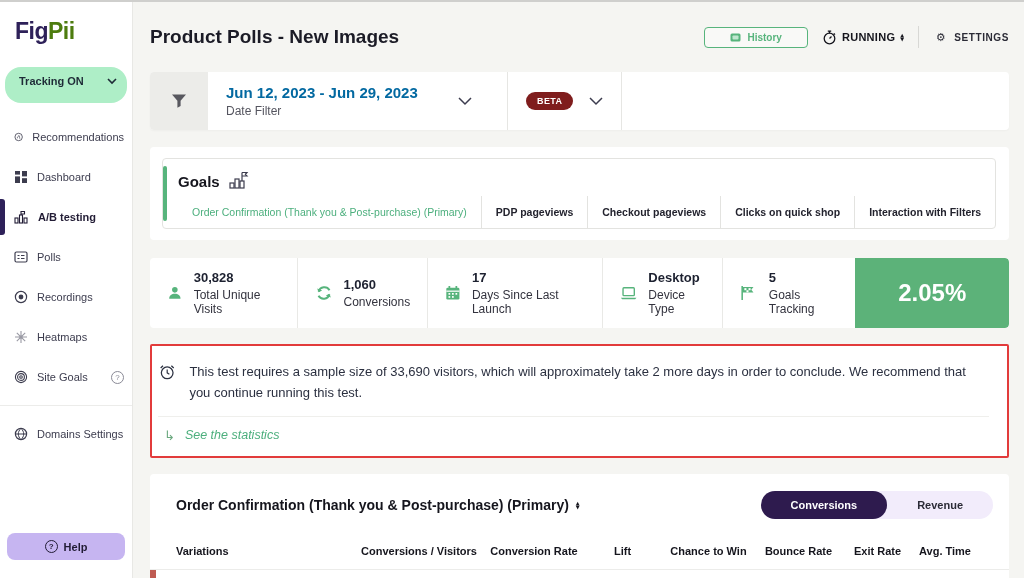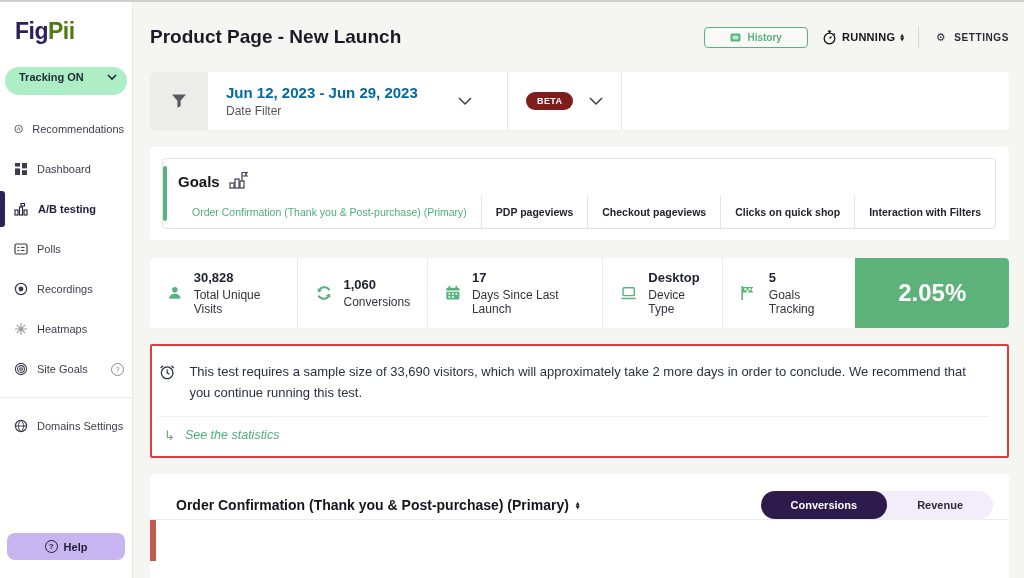--- a/index.html
+++ b/index.html
@@ -15,21 +15,21 @@
 
   
   .sidebar {
     position:absolute; left:0; top:0; bottom:0; width:133px;
     background:#ffffff; border-right:1px solid #e8e8e5;
   }
   .logo { padding:16px 0 0 15px; font-size:23px; font-weight:800; letter-spacing:-0.5px; }
   .logo .p1 { color:#2e2159; }
   .logo .p2 { color:#4d7c0f; }
   .tracking-pill {
-    margin:22px 5px 0 5px; height:28px; background:#aeeec7; border-radius:16px;
+    margin:22px 5px 0 5px; height:36px; background:#aeeec7; border-radius:16px;
     display:flex; align-items:center; justify-content:space-between; padding:0 10px 8px 14px;
     cursor:pointer;
   }
   .tracking-pill span { font-size:11px; font-weight:bold; color:#1e2b37; }
   .nav { margin-top:14px; }
   .nav-item {
     position:relative; display:flex; align-items:center; gap:9px;
     padding:13px 8px 13px 14px; font-size:11px; color:#3c3c4e; cursor:pointer;
   }
   .nav-item .lbl { flex:1; }
@@ -232,21 +232,21 @@
 
   <div class="help-btn">
     <span class="help-qmark">?</span>
     <span>Help</span>
   </div>
 </aside>
 
 <main class="main">
 
   <div class="page-header">
-    <h1 class="page-title">Product Page - New Launch</h1>
+    <h1 class="page-title">Product Polls - New Images</h1>
     <div class="header-right">
       <button class="history-btn">
         <svg width="11" height="9" viewBox="0 0 11 9">
             <rect x="0.5" y="0.5" width="10" height="8" rx="1.5" fill="#57b47c"></rect>
             <rect x="2.5" y="2.5" width="6" height="4" rx="0.8" fill="#bfe7cf"></rect>
           </svg>
         <span>History</span>
       </button>
       <div class="status-ctl">
         <svg width="15" height="15" viewBox="0 0 15 15">
@@ -408,20 +408,31 @@
       <span class="sort-ctl updown">
           <span>▲</span>
           <span>▼</span>
         </span>
       <div class="toggle-wrap">
         <span class="toggle-opt active">Conversions</span>
         <span class="toggle-opt">Revenue</span>
       </div>
     </div>
 
+    <div class="tbl-grid tbl-head">
+      <div class="th">Variations</div>
+      <div class="th">Conversions / Visitors</div>
+      <div class="th">Conversion Rate</div>
+      <div class="th">Lift</div>
+      <div class="th">Chance to Win</div>
+      <div class="th">Bounce Rate</div>
+      <div class="th">Exit Rate</div>
+      <div class="th">Avg. Time</div>
+      <div class="th"></div>
+    </div>
 
     <div class="tbl-grid tbl-row">
       
       
       
       
       
       
       
       

